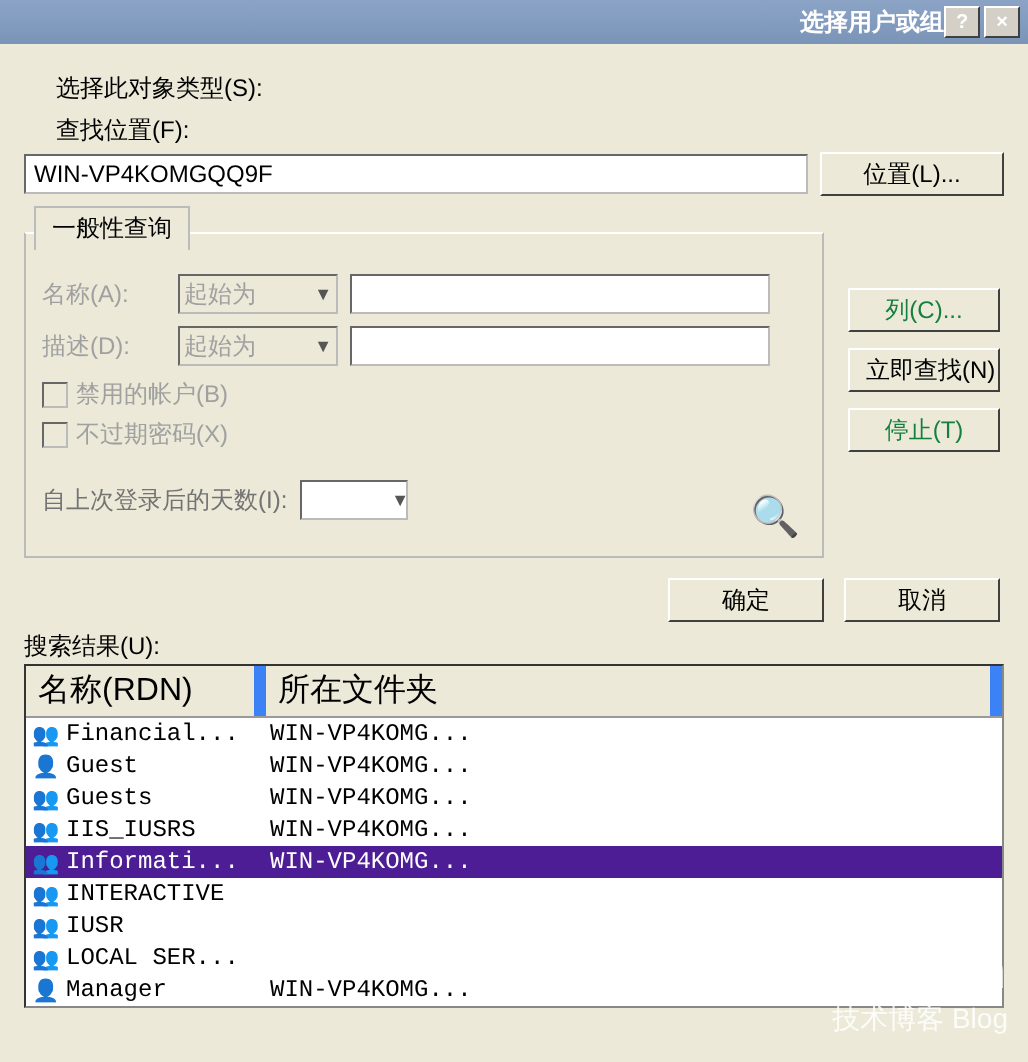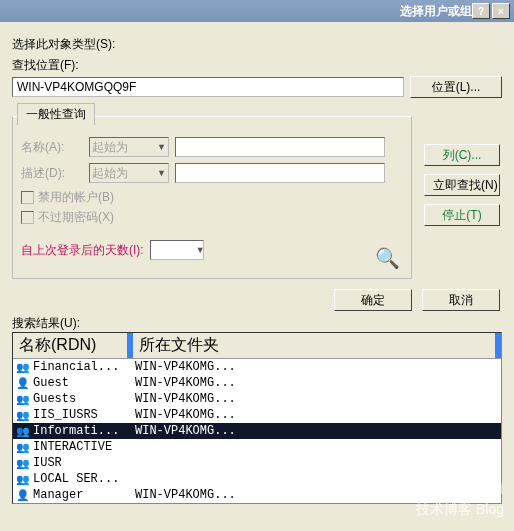--- a/index.html
+++ b/index.html
@@ -30,21 +30,21 @@
     background: #d4d0c8;
     border: 1px solid #fff;
     border-right-color: #404040;
     border-bottom-color: #404040;
     font-family: Arial, sans-serif;
     font-size: 10px;
     display: flex; align-items: center; justify-content: center;
     font-weight: bold;
   }
   .content { padding: 10px 12px 6px; }
-  .label { margin: 4px 0 2px; }
+  .label { margin: 4px 16px 2px; }
   .row { display: flex; gap: 6px; align-items: center; }
   .textbox {
     background: #fff;
     border: 1px inset #bbb;
     height: 20px;
     padding: 2px 4px;
     flex: 1;
   }
   .btn {
     background: #ece9d8;
@@ -141,21 +141,21 @@
   .list-body { }
   .list-row { display: flex; align-items: center; height: 16px; padding: 0 2px; }
   .icon {
     width: 16px; height: 16px;
     margin-right: 2px;
     display: flex; align-items: center; justify-content: center;
     font-size: 12px;
   }
   .user-icon::before { content: "👤"; font-size: 11px; }
   .grp-icon::before { content: "👥"; font-size: 11px; }
-  .sel { background: #0f172a; color: #fff; }
+  .sel { background: #4c1d95; color: #fff; }
   .cell-name { width: 102px; font-family: "Courier New", monospace; font-size: 12px; overflow: hidden; white-space: nowrap; }
   .cell-folder { flex: 1; font-family: "Courier New", monospace; font-size: 12px; overflow: hidden; white-space: nowrap; }
   .watermark {
     position: absolute;
     right: 10px; bottom: 12px;
     color: rgba(255,255,255,0.85);
     text-align: right;
     pointer-events: none;
     font-family: Arial, sans-serif;
   }
@@ -213,21 +213,21 @@
           <div class="checkbox-row">
             <div class="cb"></div>
             <span>禁用的帐户(B)</span>
           </div>
           <div class="checkbox-row">
             <div class="cb"></div>
             <span>不过期密码(X)</span>
           </div>
 
           <div class="form-row" style="margin-top:14px;">
-            <div style="color:#be185d;">自上次登录后的天数(I):</div>
+            <div style="color:#737373;">自上次登录后的天数(I):</div>
             <div class="num-input"></div>
             <span class="chev" style="margin-left:-14px;">▼</span>
           </div>
 
           <div class="magnify">🔍</div>
         </div>
       </div>
     </div>
   </div>
 

